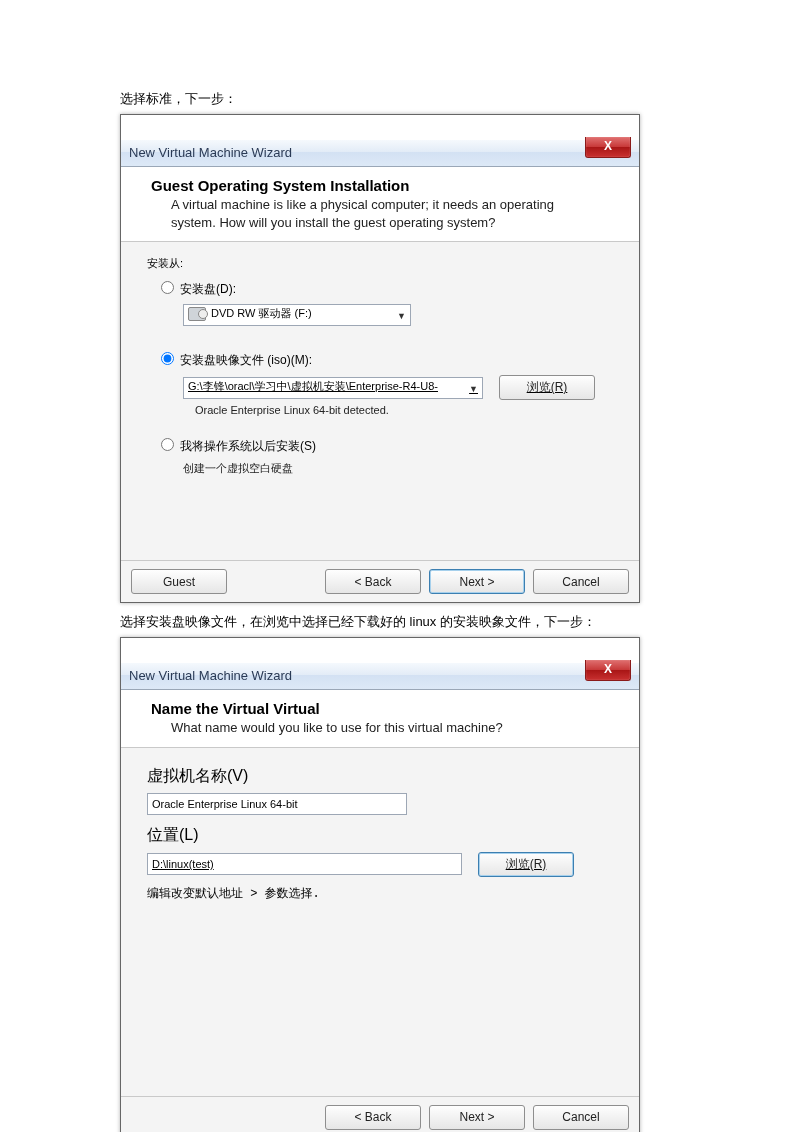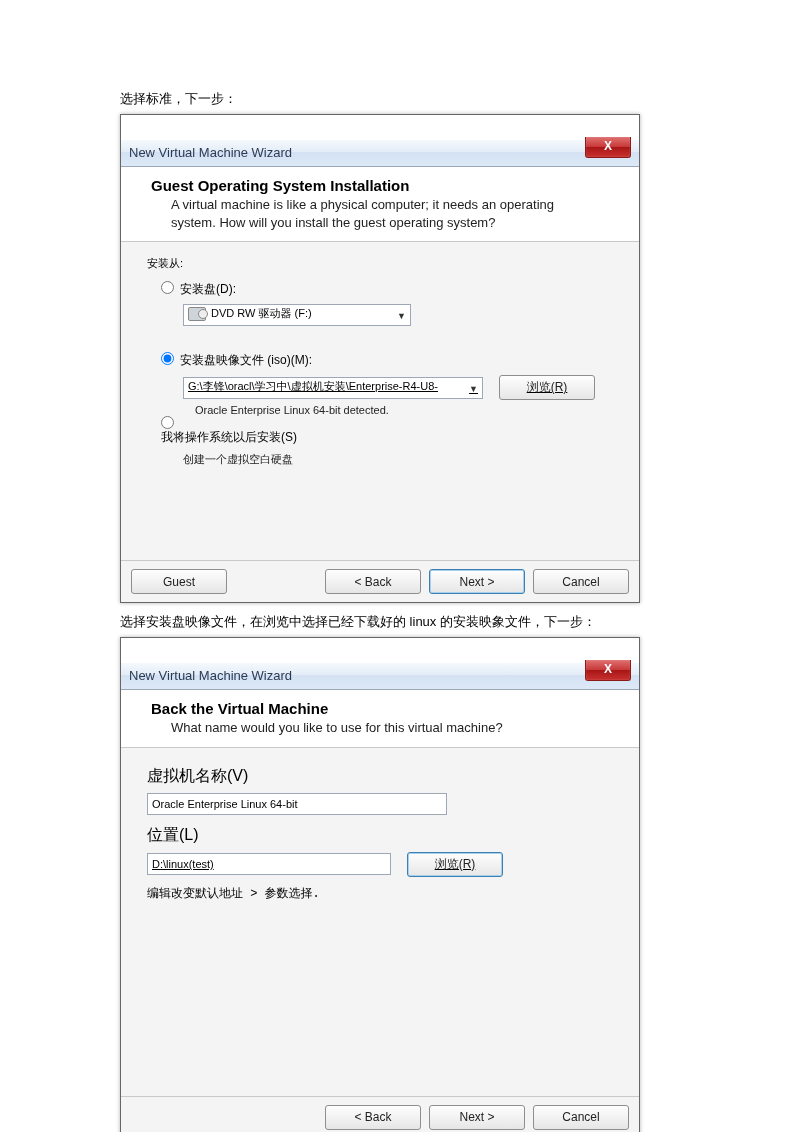--- a/index.html
+++ b/index.html
@@ -223,21 +223,21 @@
         <div class="combo" style="width:300px;">
           <span style="overflow:hidden;white-space:nowrap;">G:\李锋\oracl\学习中\虚拟机安装\Enterprise-R4-U8-</span>
           <span class="arrow">▼</span>
         </div>
         <div class="push">
           <span>浏览(R)</span>
         </div>
       </div>
       <div class="detect-msg">Oracle Enterprise Linux 64-bit detected.</div>
 
-      <div class="radio-row" style="flex-direction:column;">
+      <div class="radio-row" style="margin-top:22px;">
         <input type="radio" style="">
         <span class="radio-label">我将操作系统以后安装(S)</span>
       </div>
       <div class="sub-indent">创建一个虚拟空白硬盘</div>
 
     </div>
     <div class="button-strip">
       <div class="push">
           <span>Guest</span>
         </div>
@@ -257,33 +257,33 @@
   </div>
 
   <div class="caption">选择安装盘映像文件，在浏览中选择已经下载好的 linux 的安装映象文件，下一步：</div>
 
   <div class="dialog d2">
     <div class="titlebar">
       <span>New Virtual Machine Wizard</span>
       <div class="closebtn">X</div>
     </div>
     <div class="banner">
-      <div class="banner-title">Back the Virtual Machine</div>
+      <div class="banner-title">Name the Virtual Virtual</div>
       <div class="banner-sub">What name would you like to use for this virtual machine?</div>
     </div>
     <div class="content">
 
       <div class="field-label">虚拟机名称(V)</div>
-      <div class="textbox" style="width:300px;">
+      <div class="textbox" style="width:260px;">
         <span>Oracle Enterprise Linux 64-bit</span>
       </div>
 
       <div class="field-label" style="margin-top:10px;">位置(L)</div>
       <div class="combo-wrap">
-        <div class="textbox" style="width:244px;">
+        <div class="textbox" style="width:315px;">
           <span>D:\linux(test)</span>
         </div>
         <div class="push default">
           <span>浏览(R)</span>
         </div>
       </div>
 
       <div class="hint">编辑改变默认地址 &gt; 参数选择.</div>
 
     </div>

